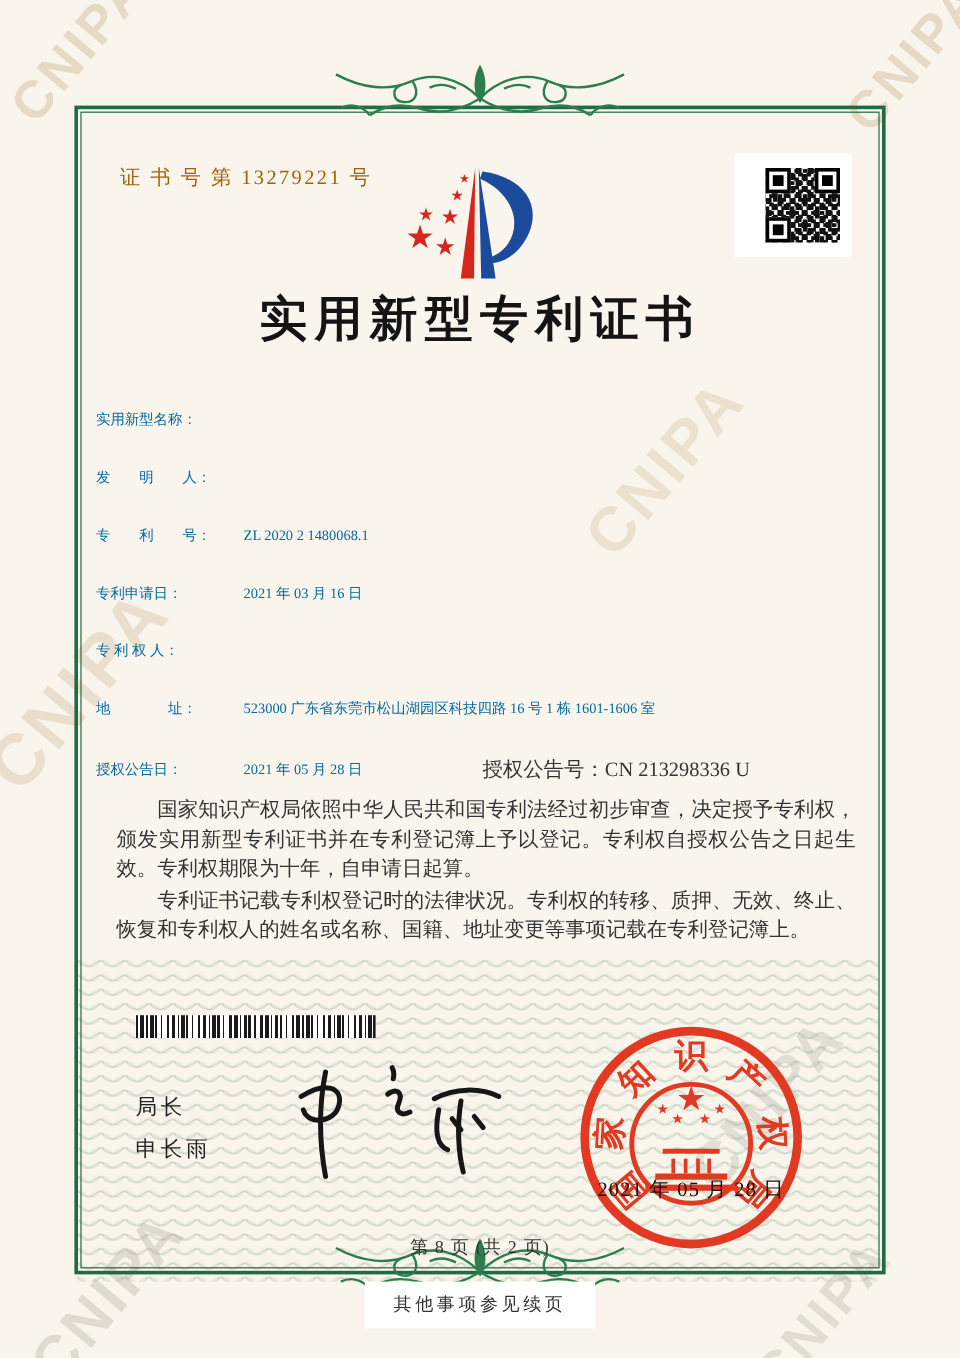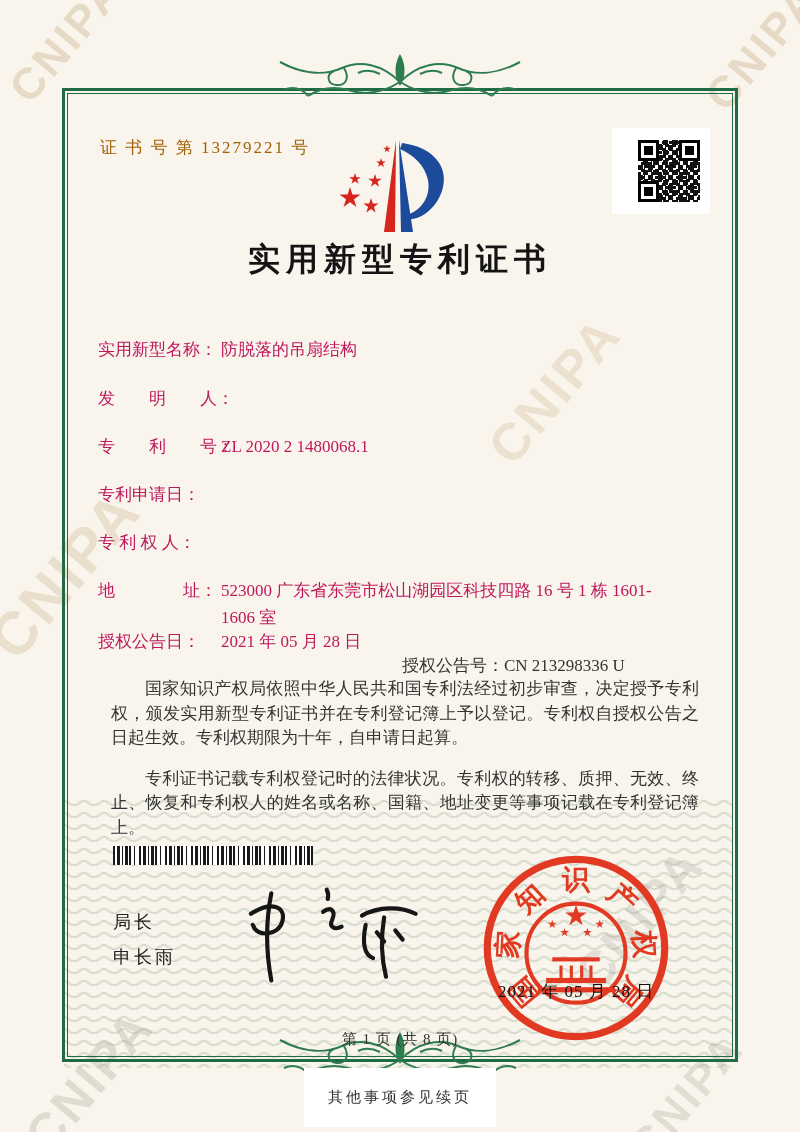--- a/index.html
+++ b/index.html
@@ -36,51 +36,51 @@
   .logo{position:absolute;left:338px;top:133px;width:130px;height:102px}
   .qr-wrap{position:absolute;left:612px;top:128px;width:98px;height:86px;background:#fff}
   .qr{position:absolute;left:26px;top:12px;width:62px;height:62px;background:
       repeating-conic-gradient(#111 0 25%, transparent 0 50%) 0 0/10px 10px,
       repeating-conic-gradient(#111 0 25%, #fff 0 50%) 3px 4px/7px 7px;}
   .qr .f{position:absolute;width:15px;height:15px;border:3px solid #000;background:#fff}
   .qr .f::after{content:"";position:absolute;left:3px;top:3px;right:3px;bottom:3px;background:#000}
   .f-tl{left:0;top:0}.f-tr{right:0;top:0}.f-bl{left:0;bottom:0}
 
   .title{position:absolute;left:0;top:238px;width:100%;text-align:center;
-         font-size:32px;font-weight:bold;letter-spacing:6px;color:#141414}
-
-  .row{position:absolute;left:98px;width:620px;font-size:17px;display:flex;line-height:27px;color:#be185d}
+         font-size:40px;font-weight:bold;letter-spacing:6px;color:#141414}
+
+  .row{position:absolute;left:80px;width:620px;font-size:12px;display:flex;line-height:27px;color:#0369a1}
   .row .lbl{display:inline-block;width:123px;flex:none;white-space:pre}
   .row .val{flex:1}
   .r0{top:336px}.r1{top:385px}.r2{top:433px}.r3{top:481px}.r4{top:529px}
   .r5{top:577px}.r5 .val{max-width:452px}
   .r6{top:628px}
-  .grant-no{position:absolute;left:402px;top:652px;font-size:17px;line-height:27px;color:#333;white-space:nowrap}
+  .grant-no{position:absolute;left:402px;top:628px;font-size:17px;line-height:27px;color:#333;white-space:nowrap}
 
   .body-text{position:absolute;left:95px;top:661px;width:620px;font-size:17px;
              line-height:24.5px;text-align:justify;color:#333}
-  .body-text p{margin:16px;text-indent:2em}
+  .body-text p{margin:2px;text-indent:2em}
 
   .barcode{position:absolute;left:113px;top:846px;width:200px;height:19px;background:
     repeating-linear-gradient(90deg,
       #1a1a1a 0 2px,#fefefe 2px 4px,#1a1a1a 4px 7px,#fefefe 7px 9px,
       #1a1a1a 9px 10px,#fefefe 10px 12px,#1a1a1a 12px 15px,#fefefe 15px 16px,
       #1a1a1a 16px 18px,#fefefe 18px 21px,#1a1a1a 21px 22px,#fefefe 22px 26px)}
 
   .sig-title{position:absolute;left:113px;top:910px;font-size:18px;letter-spacing:3px;color:#222}
   .sig-name{position:absolute;left:113px;top:945px;font-size:18px;letter-spacing:3px;color:#222}
   .signature{position:absolute;left:238px;top:878px;width:185px;height:115px}
 
   .seal{position:absolute;left:478px;top:850px;width:196px;height:196px}
   .seal-date{position:absolute;left:484px;top:980px;width:184px;text-align:center;
              font-size:17px;color:#111;letter-spacing:1px;white-space:nowrap}
 
   .page-info{position:absolute;left:0;top:1030px;width:100%;text-align:center;font-size:15px;color:#333;letter-spacing:1px}
   .note-box{position:absolute;left:50%;top:1068px;transform:translateX(-50%);
-            background:#fff;padding:20px 24px;font-size:15px;letter-spacing:3px;color:#333;white-space:nowrap}
+            background:#fff;padding:10px 24px;font-size:15px;letter-spacing:3px;color:#333;white-space:nowrap}
 </style>
 </head>
 <body>
 
 <svg width="0" height="0" style="position:absolute" aria-hidden="true">
   <defs>
     <path id="star" d="M0,-1 L0.588,0.809 L-0.951,-0.309 L0.951,-0.309 L-0.588,0.809 Z"></path>
     <g id="ornR" stroke="#2e7d4f" stroke-width="2" fill="none">
       <path d="M130,30 C148,12 170,8 188,16 C206,24 228,22 250,10"></path>
       <path d="M130,30 C146,40 164,44 182,38 C196,34 210,36 222,44"></path>
@@ -134,31 +134,31 @@
     <div class="f f-tl"></div>
     <div class="f f-tr"></div>
     <div class="f f-bl"></div>
   </div>
 </div>
 
 <div class="title">实用新型专利证书</div>
 
 <div class="row r0">
   <span class="lbl">实用新型名称：</span>
-  <span class="val">防脱落的吊扇结构</span>
 </div>
 <div class="row r1">
   <span class="lbl">发　　明　　人：</span>
 </div>
 <div class="row r2">
   <span class="lbl">专　　利　　号：</span>
   <span class="val">ZL 2020 2 1480068.1</span>
 </div>
 <div class="row r3">
   <span class="lbl">专利申请日：</span>
+  <span class="val">2021 年 03 月 16 日</span>
 </div>
 <div class="row r4">
   <span class="lbl">专 利 权 人：</span>
 </div>
 <div class="row r5">
   <span class="lbl">地　　　　址：</span>
   <span class="val">523000 广东省东莞市松山湖园区科技四路 16 号 1 栋 1601-1606 室</span>
 </div>
 <div class="row r6">
   <span class="lbl">授权公告日：</span>
@@ -216,14 +216,14 @@
       <rect x="89" y="112" width="3" height="12"></rect>
       <rect x="99" y="112" width="3" height="12"></rect>
       <rect x="108" y="112" width="3" height="12"></rect>
       <rect x="66" y="124" width="58" height="5"></rect>
       <rect x="58" y="133" width="74" height="5"></rect>
     </g>
   </g>
 </svg>
 <div class="seal-date">2021 年 05 月 28 日</div>
 
-<div class="page-info">第 1 页 (共 8 页)</div>
+<div class="page-info">第 8 页 (共 2 页)</div>
 <div class="note-box">其他事项参见续页</div>
 
 </body></html>

